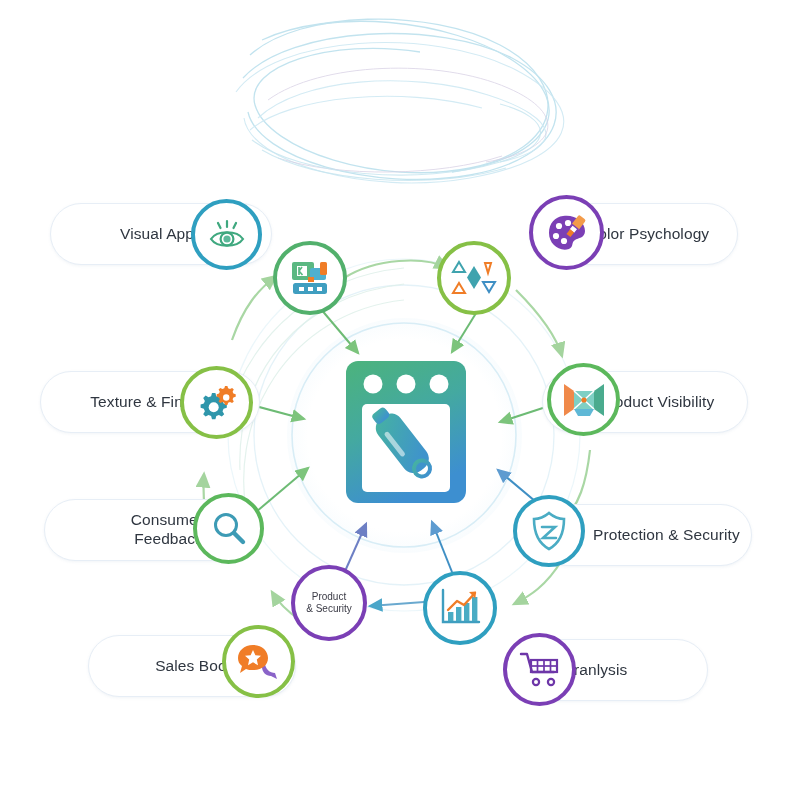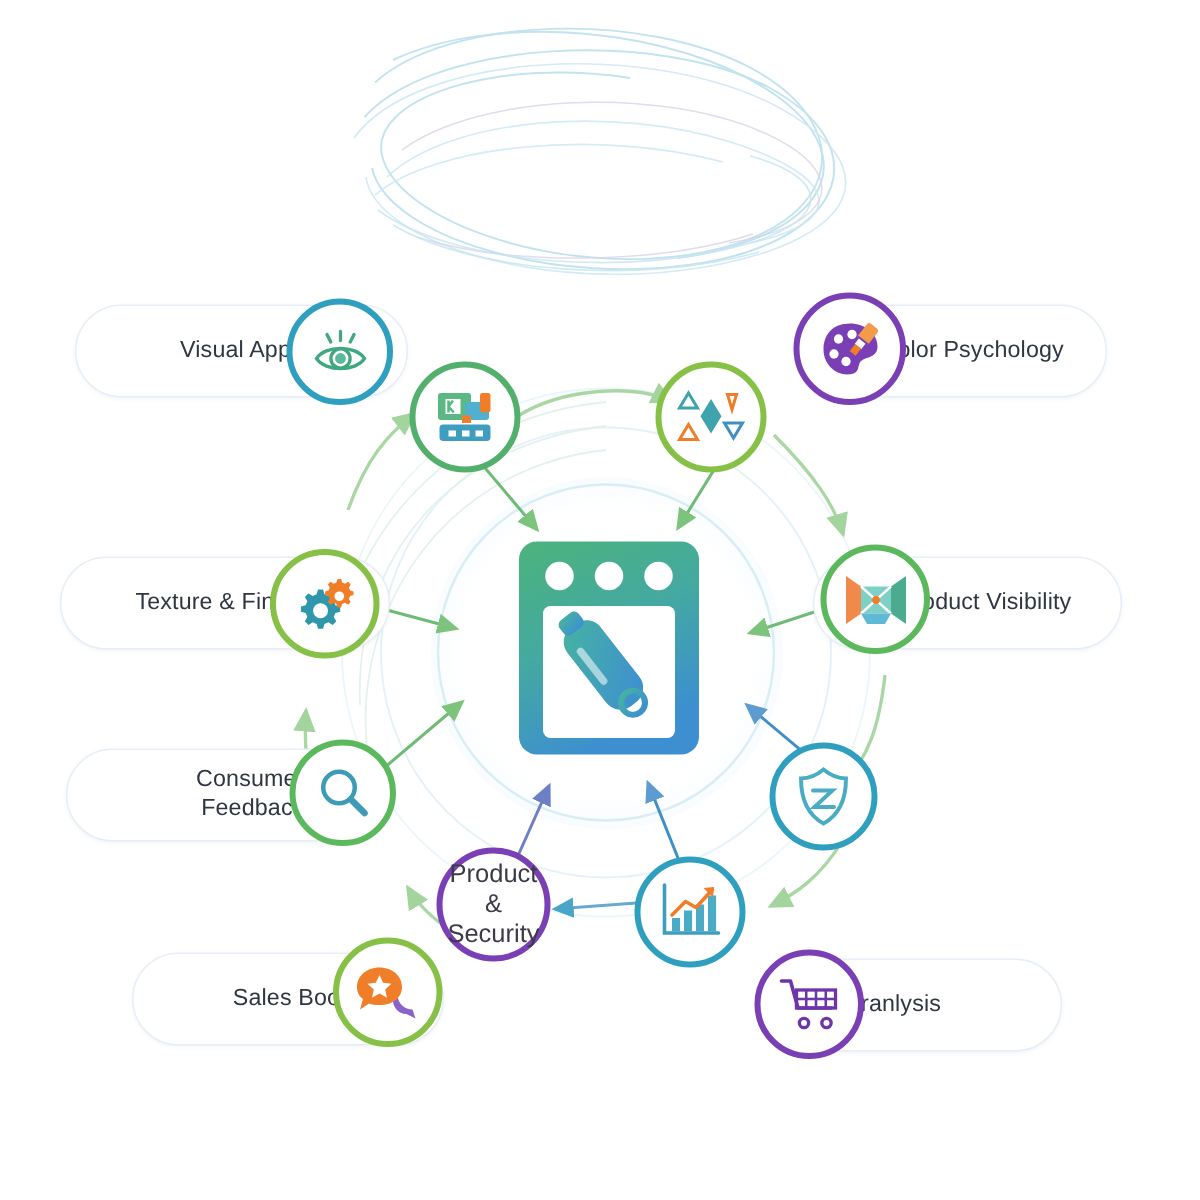--- a/index.html
+++ b/index.html
@@ -38,21 +38,21 @@
   .node{
     position:absolute;
     border-radius:50%;
     background:#ffffff;
     box-sizing:border-box;
     display:flex;align-items:center;justify-content:center;
     z-index:6;
   }
   .node svg{display:block;}
   .node .inner-label{
-    font-size:17px;
+    font-size:10px;
     color:#3b3b46;
     text-align:center;
     line-height:1.18;
     white-space:pre-line;
   }
 
   
   #center-node{
     position:absolute;
     left:330px;top:352px;width:152px;height:160px;
@@ -190,20 +190,23 @@
 
   <div class="pill right" style="left:542px;top:371px;width:206px;">
     <span class="txt">Product Visibility</span>
   </div>
 
   <div class="pill left" style="left:44px;top:499px;width:216px;">
     <span class="txt">Consumer
 Feedback</span>
   </div>
 
+  <div class="pill right" style="left:536px;top:504px;width:216px;">
+    <span class="txt">Protection &amp; Security</span>
+  </div>
 
   <div class="pill left" style="left:88px;top:635px;width:208px;">
     <span class="txt">Sales Boost</span>
   </div>
 
   <div class="pill right" style="left:508px;top:639px;width:200px;">
     <span class="txt">Tranlysis</span>
   </div>
 
   <div class="node" style="left:191px;top:199px;width:71px;height:71px;border:4.5px solid #2f9fc0;">

